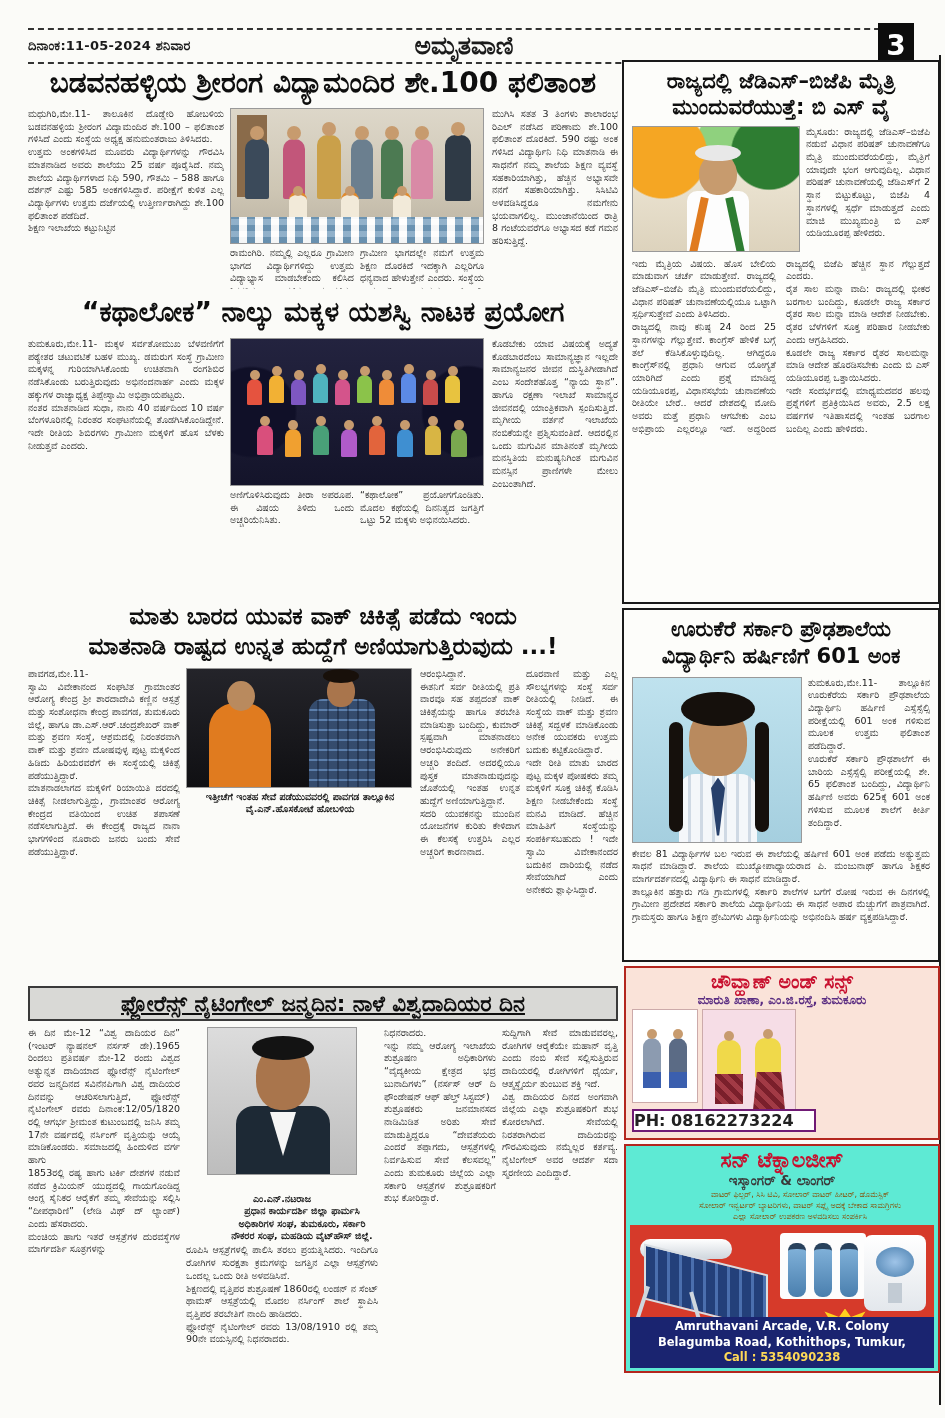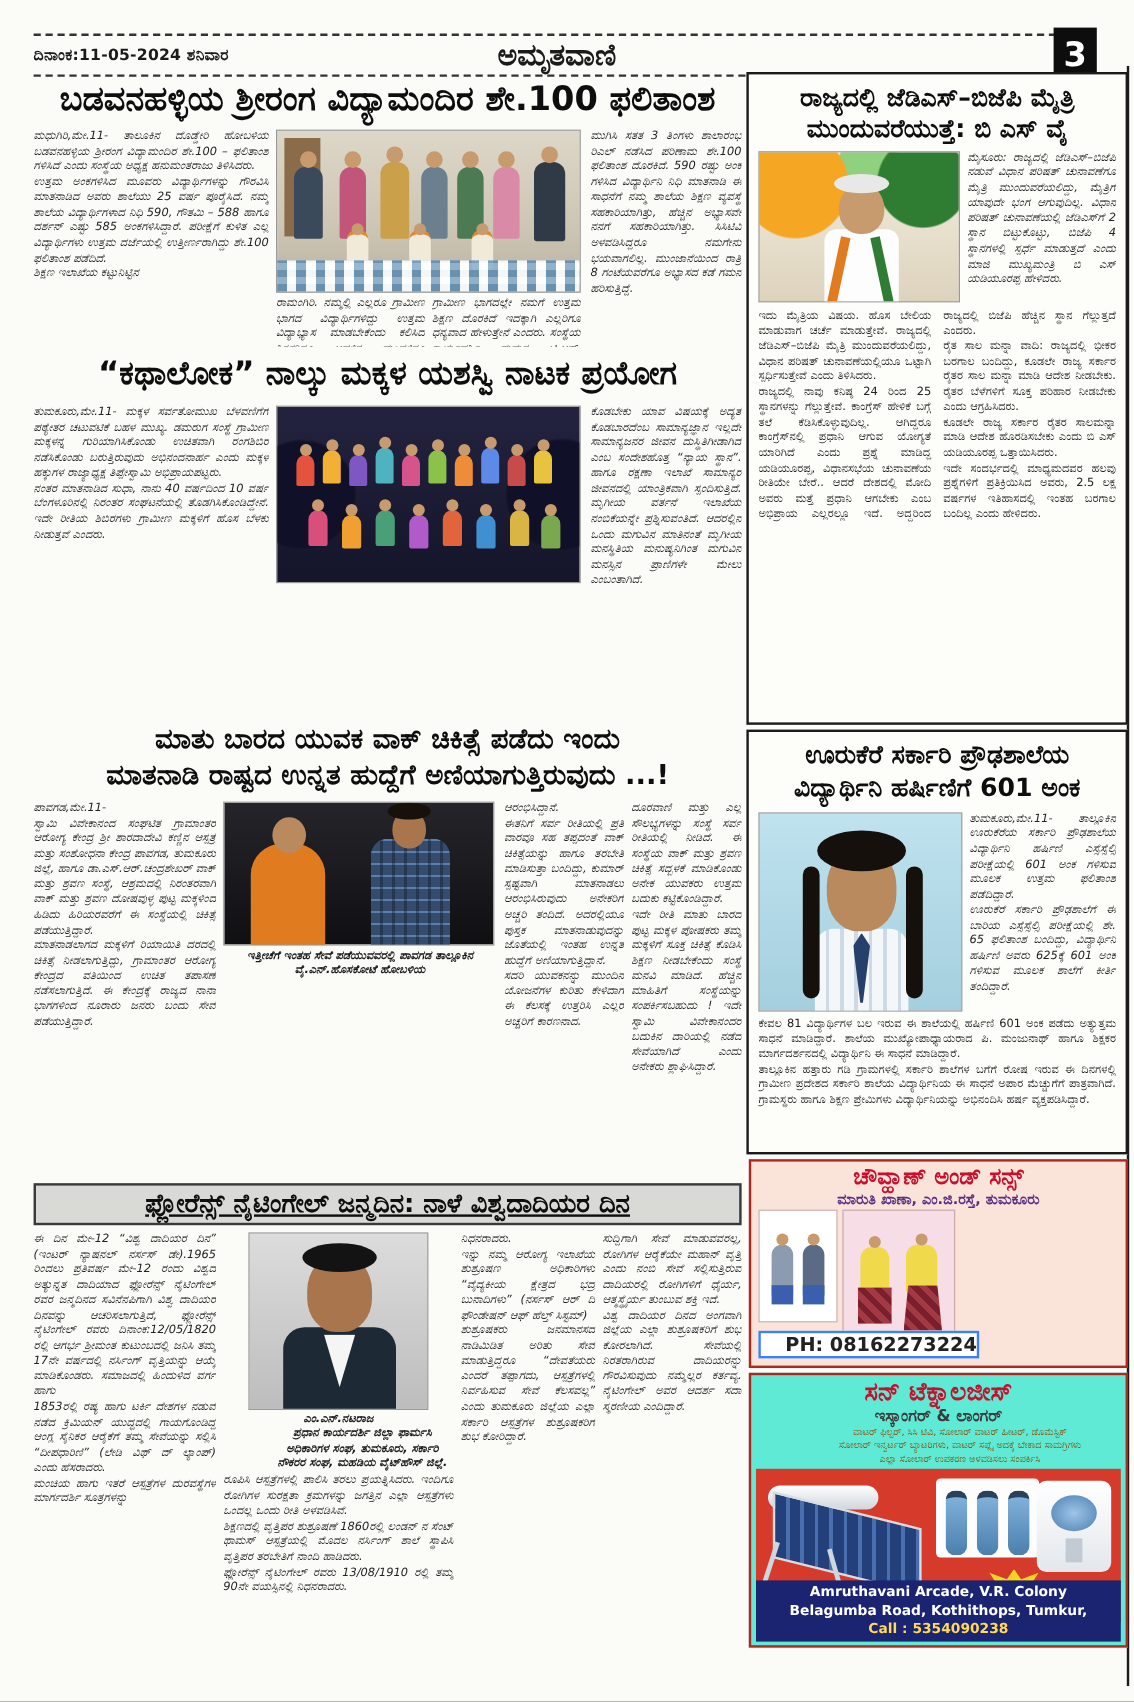--- a/index.html
+++ b/index.html
@@ -12,21 +12,21 @@
             display:flex;align-items:center;}
   .m-date{font-size:13px;font-weight:bold;letter-spacing:.2px;}
   .m-title{position:absolute;left:0;right:0;text-align:center;font-size:25px;font-weight:bold;}
   .m-pageno{position:absolute;right:-14px;top:-7px;width:36px;height:44px;background:#0d0d0d;
             color:#fff;font-size:28px;font-weight:bold;display:flex;align-items:center;justify-content:center;}
   
   .txt{font-size:9.5px;line-height:1.34;text-align:justify;white-space:pre-line;overflow:hidden;color:#222;}
   .headline{font-weight:bold;color:#0e0e0e;text-align:center;}
   .caption{font-size:9.5px;font-weight:bold;text-align:center;line-height:1.3;white-space:pre-line;}
   .boxed{border:2px solid #1a1a1a;background:#fdfdfa;box-sizing:border-box;}
-  .row{display:flex;gap:6px;font-style:italic;}
+  .row{display:flex;gap:6px;}
   .photo{position:relative;overflow:hidden;flex:none;border:1px solid #999;box-sizing:border-box;}
   .fg{position:absolute;border-radius:10px 10px 2px 2px;}
   .fg::before{content:"";position:absolute;top:-13px;left:50%;margin-left:-7px;width:14px;height:14px;
               border-radius:50%;background:#c79b6e;}
   .fg.s::before{width:10px;height:10px;margin-left:-5px;top:-9px;}
   
   .art1{position:absolute;left:28px;top:66px;width:590px;height:226px;}
   .art1 .headline{font-size:28px;height:40px;}
   
   .art2{position:absolute;left:622px;top:60px;width:318px;height:544px;padding:6px 8px;}
@@ -46,22 +46,22 @@
   .art6 .hbox{border:2px solid #3a3a3a;background:#d9d9d6;padding:3px 6px;}
   .art6 .headline{font-size:21.5px;text-decoration:underline;}
   
   .ad1{position:absolute;left:624px;top:966px;width:316px;height:174px;border:2px solid #b3261e;
        background:#fae3d9;box-sizing:border-box;overflow:hidden;}
   .ad1-title{font-size:19px;font-weight:bold;color:#c8102e;text-align:center;margin-top:2px;}
   .ad1-sub{font-size:12px;font-weight:bold;color:#5a2d82;text-align:center;}
   .ad1-body{display:flex;gap:4px;padding:2px 6px;}
   .ad1-lines{font-size:9px;line-height:1.45;color:#1b5e20;font-weight:bold;white-space:pre-line;flex:1;}
   .kidbox{position:relative;background:#fff;border:1px solid #caa;flex:none;overflow:hidden;}
-  .ad1-phone{position:absolute;left:6px;bottom:6px;width:180px;background:#fff;border:2px solid #3b82f6;
-             font-size:16px;font-weight:bold;text-align:right;color:#222;}
+  .ad1-phone{position:absolute;left:6px;bottom:6px;width:180px;background:#fff;border:2px solid #701a75;
+             font-size:16px;font-weight:bold;text-align:left;color:#222;}
   .ad2{position:absolute;left:624px;top:1144px;width:316px;height:229px;border:2px solid #b3261e;
        background:#5eead4;box-sizing:border-box;overflow:hidden;}
   .ad2-title{font-size:21px;font-weight:bold;color:#c8102e;text-align:center;margin-top:2px;}
   .ad2-sub{font-size:13.5px;font-weight:bold;color:#3a3a3a;text-align:center;}
   .ad2-desc{font-size:8px;color:#8a4a00;text-align:center;line-height:1.4;white-space:pre-line;padding-left:36px;}
   .ad2-panel{position:relative;margin:2px 4px;height:128px;background:#d63a2a;overflow:hidden;}
   .ad2-foot{position:absolute;left:4px;right:4px;bottom:3px;background:#1a2470;color:#fff;
             text-align:center;font-size:11.5px;font-weight:bold;line-height:1.35;padding:2px 0;}
   .ad2-foot .call{color:#ffd957;}
   .star{position:absolute;width:54px;height:30px;background:#ffd21e;
@@ -156,20 +156,24 @@
           <i class="fg s" style="left:214px;top:36px;width:15px;height:28px;background:#e8c33f;"></i>
           <i class="fg s" style="left:26px;top:86px;width:16px;height:30px;background:#d94f7c;"></i>
           <i class="fg s" style="left:54px;top:90px;width:16px;height:28px;background:#f0a030;"></i>
           <i class="fg s" style="left:82px;top:86px;width:16px;height:30px;background:#49a078;"></i>
           <i class="fg s" style="left:110px;top:90px;width:16px;height:28px;background:#b05bc9;"></i>
           <i class="fg s" style="left:138px;top:86px;width:16px;height:30px;background:#e2643c;"></i>
           <i class="fg s" style="left:166px;top:90px;width:16px;height:28px;background:#3f8fd1;"></i>
           <i class="fg s" style="left:194px;top:86px;width:16px;height:30px;background:#d8b544;"></i>
           <i class="fg s" style="left:220px;top:90px;width:16px;height:28px;background:#7aa84f;"></i>
         </div>
+        <div class="row" style="margin-top:3px;">
+          <div class="txt" style="width:124px;height:100px;">ಅಣಿಗೊಳಿಸಿರುವುದು ತೀರಾ ಅಪರೂಪ. ಈ ವಿಷಯ ತಿಳಿದು ಒಂದು ಅಚ್ಚರಿಯೆನಿಸಿತು.</div>
+          <div class="txt" style="width:124px;height:100px;">“ಕಥಾಲೋಕ” ಪ್ರಯೋಗಗೊಂಡಿತು. ಮೊದಲ ಕಥೆಯಲ್ಲಿ ದಿನನಿತ್ಯದ ಜಗತ್ತಿಗೆ ಒಟ್ಟು 52 ಮಕ್ಕಳು ಅಭಿನಯಿಸಿದರು.</div>
+        </div>
       </div>
       <div class="txt" style="flex:1;height:256px;">ಕೊಡಬೇಕು ಯಾವ ವಿಷಯಕ್ಕೆ ಅದ್ಯತೆ ಕೊಡಬಾರದೆಂಬ ಸಾಮಾನ್ಯಜ್ಞಾನ ಇಲ್ಲದೇ ಸಾಮಾನ್ಯಜನರ ಜೀವನ ದುಸ್ಥಿತಿಗೀಡಾಗಿದೆ ಎಂಬ ಸಂದೇಶಹೊತ್ತ “ನ್ಯಾಯ ಸ್ಥಾನ”. ಹಾಗೂ ರಕ್ಷಣಾ ಇಲಾಖೆ ಸಾಮಾನ್ಯರ ಜೀವನದಲ್ಲಿ ಯಾಂತ್ರಿಕವಾಗಿ ಸ್ಪಂದಿಸುತ್ತಿದೆ. ಮೃಗೀಯ ವರ್ತನೆ ಇಲಾಖೆಯ ನಂಬಿಕೆಯನ್ನೇ ಪ್ರಶ್ನಿಸುವಂತಿದೆ. ಆದರಲ್ಲಿನ ಒಂದು ಮಗುವಿನ ಮಾತಿನಂತೆ ಮೃಗೀಯ ಮನಸ್ಥಿತಿಯ ಮನುಷ್ಯನಿಗಿಂತ ಮಗುವಿನ ಮನಸ್ಸಿನ ಪ್ರಾಣಿಗಳೇ ಮೇಲು ಎಂಬಂತಾಗಿದೆ.</div>
     </div>
   </section>
 
   <section class="art4">
     <div class="headline">
       <div>ಮಾತು ಬಾರದ ಯುವಕ ವಾಕ್ ಚಿಕಿತ್ಸೆ ಪಡೆದು ಇಂದು</div>
       <div>ಮಾತನಾಡಿ ರಾಷ್ಟದ ಉನ್ನತ ಹುದ್ದೆಗೆ ಅಣಿಯಾಗುತ್ತಿರುವುದು ...!</div>
     </div>
@@ -223,21 +227,21 @@
       <div class="txt" style="width:152px;height:356px;">ಈ ದಿನ ಮೇ-12 “ವಿಶ್ವ ದಾದಿಯರ ದಿನ” (ಇಂಟರ್ ನ್ಯಾಷನಲ್ ನರ್ಸಸ್ ಡೇ).1965 ರಿಂದಲು ಪ್ರತಿವರ್ಷ ಮೇ-12 ರಂದು ವಿಶ್ವದ ಅತ್ಯುನ್ನತ ದಾದಿಯಾದ ಫ್ಲೋರೆನ್ಸ್ ನೈಟಿಂಗೇಲ್ ರವರ ಜನ್ಮದಿನದ ಸವಿನೆನಪಿಗಾಗಿ ವಿಶ್ವ ದಾದಿಯರ ದಿನವನ್ನು ಆಚರಿಸಲಾಗುತ್ತಿದೆ, ಫ್ಲೋರೆನ್ಸ್ ನೈಟಿಂಗೇಲ್ ರವರು ದಿನಾಂಕ:12/05/1820 ರಲ್ಲಿ ಆಗರ್ಭ ಶ್ರೀಮಂತ ಕುಟುಂಬದಲ್ಲಿ ಜನಿಸಿ ತಮ್ಮ 17ನೇ ವರ್ಷದಲ್ಲಿ ನರ್ಸಿಂಗ್ ವೃತ್ತಿಯನ್ನು ಆಯ್ಕೆ ಮಾಡಿಕೊಂಡರು. ಸಮಾಜದಲ್ಲಿ ಹಿಂದುಳಿದ ವರ್ಗ ಹಾಗು
 1853ರಲ್ಲಿ ರಷ್ಯ ಹಾಗು ಟರ್ಕಿ ದೇಶಗಳ ನಡುವೆ ನಡೆದ ಕ್ರಿಮಿಯನ್ ಯುದ್ಧದಲ್ಲಿ ಗಾಯಗೊಂಡಿದ್ದ ಆಂಗ್ಲ ಸೈನಿಕರ ಆರೈಕೆಗೆ ತಮ್ಮ ಸೇವೆಯನ್ನು ಸಲ್ಲಿಸಿ “ದೀಪಧಾರಿಣಿ” (ಲೇಡಿ ವಿಥ್ ದ್ ಲ್ಯಾಂಪ್) ಎಂದು ಹೆಸರಾದರು.
 ಮಂಚಿಯ ಹಾಗು ಇತರೆ ಆಸ್ಪತ್ರೆಗಳ ದುರವಸ್ಥೆಗಳ ಮಾರ್ಗದರ್ಶಿ ಸೂತ್ರಗಳನ್ನು</div>
       <div style="width:192px;">
         <div class="photo" style="width:150px;height:148px;margin:0 auto;background:linear-gradient(#dcdcdc,#bdbdbd);">
           <i style="position:absolute;left:28px;top:78px;width:94px;height:70px;border-radius:18px 18px 0 0;background:#1d2935;"></i>
           <i style="position:absolute;left:62px;top:84px;width:26px;height:44px;background:#f5f5f5;clip-path:polygon(0 0,100% 0,50% 100%);"></i>
           <i style="position:absolute;left:48px;top:18px;width:54px;height:64px;border-radius:46% 46% 44% 44%;background:#a9754c;"></i>
           <i style="position:absolute;left:44px;top:8px;width:62px;height:24px;border-radius:50%;background:#131313;"></i>
         </div>
-        <div class="caption" style="margin-top:2px;text-align:center;">ಎಂ.ಎನ್.ನಟರಾಜ</div>
+        <div class="caption" style="margin-top:18px;text-align:center;">ಎಂ.ಎನ್.ನಟರಾಜ</div>
         <div class="caption" style="font-weight:bold;margin-left:40px;">ಪ್ರಧಾನ ಕಾರ್ಯದರ್ಶಿ ಜಿಲ್ಲಾ ಫಾರ್ಮಸಿ ಅಧಿಕಾರಿಗಳ ಸಂಘ, ತುಮಕೂರು, ಸರ್ಕಾರಿ ನೌಕರರ ಸಂಘ, ಮಹಡಿಯ ವೈಟ್‌ಹೌಸ್ ಜಿಲ್ಲೆ.</div>
         <div class="txt" style="height:140px;margin-top:2px;">ರೂಪಿಸಿ ಆಸ್ಪತ್ರೆಗಳಲ್ಲಿ ಪಾಲಿಸಿ ತರಲು ಪ್ರಯತ್ನಿಸಿದರು. ಇಂದಿಗೂ ರೋಗಿಗಳ ಸುರಕ್ಷತಾ ಕ್ರಮಗಳನ್ನು ಜಗತ್ತಿನ ಎಲ್ಲಾ ಆಸ್ಪತ್ರೆಗಳು ಒಂದಲ್ಲ ಒಂದು ರೀತಿ ಅಳವಡಿಸಿವೆ.
 ಶಿಕ್ಷಣದಲ್ಲಿ ವೃತ್ತಿಪರ ಶುಶ್ರೂಷಣೆ 1860ರಲ್ಲಿ ಲಂಡನ್ ನ ಸೆಂಟ್ ಥಾಮಸ್ ಆಸ್ಪತ್ರೆಯಲ್ಲಿ ಮೊದಲ ನರ್ಸಿಂಗ್ ಶಾಲೆ ಸ್ಥಾಪಿಸಿ ವೃತ್ತಿಪರ ತರಬೇತಿಗೆ ನಾಂದಿ ಹಾಡಿದರು.
 ಫ್ಲೋರೆನ್ಸ್ ನೈಟಿಂಗೇಲ್ ರವರು 13/08/1910 ರಲ್ಲಿ ತಮ್ಮ 90ನೇ ವಯಸ್ಸಿನಲ್ಲಿ ನಿಧನರಾದರು.</div>
       </div>
       <div class="txt" style="width:112px;height:356px;">ನಿಧನರಾದರು.
 ಇನ್ನು ನಮ್ಮ ಆರೋಗ್ಯ ಇಲಾಖೆಯ ಶುಶ್ರೂಷಣ ಅಧಿಕಾರಿಗಳು “ವೈದ್ಯಕೀಯ ಕ್ಷೇತ್ರದ ಭದ್ರ ಬುನಾದಿಗಳು” (ನರ್ಸಸ್ ಆರ್ ದಿ ಫೌಂಡೇಷನ್ ಆಫ್ ಹೆಲ್ತ್ ಸಿಸ್ಟಮ್)
 ಶುಶ್ರೂಷಕರು ಜನಮಾನಸದ ನಾಡಿಮಿಡಿತ ಅರಿತು ಸೇವೆ ಮಾಡುತ್ತಿದ್ದರೂ “ದೇವತೆಯರು ಎಂದರೆ ತಪ್ಪಾಗದು, ಆಸ್ಪತ್ರೆಗಳಲ್ಲಿ ನಿರ್ವಹಿಸುವ ಸೇವೆ ಕೆಲಸವಲ್ಲ” ಎಂದು ತುಮಕೂರು ಜಿಲ್ಲೆಯ ಎಲ್ಲಾ ಸರ್ಕಾರಿ ಆಸ್ಪತ್ರೆಗಳ ಶುಶ್ರೂಷಕರಿಗೆ ಶುಭ ಕೋರಿದ್ದಾರೆ.</div>
       <div class="txt" style="flex:1;height:356px;">ಸುದ್ದಿಗಾಗಿ ಸೇವೆ ಮಾಡುವವರಲ್ಲ, ರೋಗಿಗಳ ಆರೈಕೆಯೇ ಮಹಾನ್ ವೃತ್ತಿ ಎಂದು ನಂಬಿ ಸೇವೆ ಸಲ್ಲಿಸುತ್ತಿರುವ ದಾದಿಯರಲ್ಲಿ ರೋಗಿಗಳಿಗೆ ಧೈರ್ಯ, ಆತ್ಮಸ್ಥೈರ್ಯ ತುಂಬುವ ಶಕ್ತಿ ಇದೆ.
 ವಿಶ್ವ ದಾದಿಯರ ದಿನದ ಅಂಗವಾಗಿ ಜಿಲ್ಲೆಯ ಎಲ್ಲಾ ಶುಶ್ರೂಷಕರಿಗೆ ಶುಭ ಕೋರಲಾಗಿದೆ. ಸೇವೆಯಲ್ಲಿ ನಿರತರಾಗಿರುವ ದಾದಿಯರನ್ನು ಗೌರವಿಸುವುದು ನಮ್ಮೆಲ್ಲರ ಕರ್ತವ್ಯ. ನೈಟಿಂಗೇಲ್ ಅವರ ಆದರ್ಶ ಸದಾ ಸ್ಮರಣೀಯ ಎಂದಿದ್ದಾರೆ.</div>

